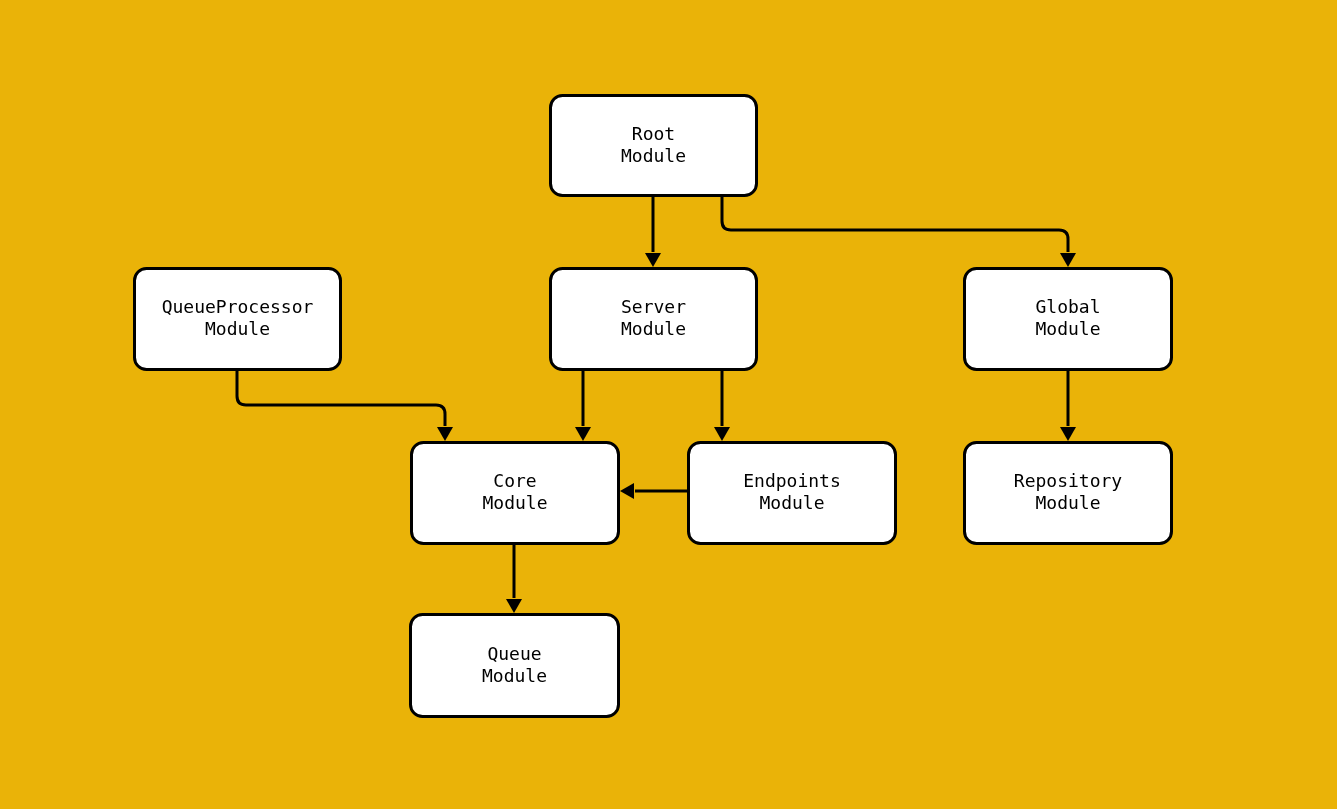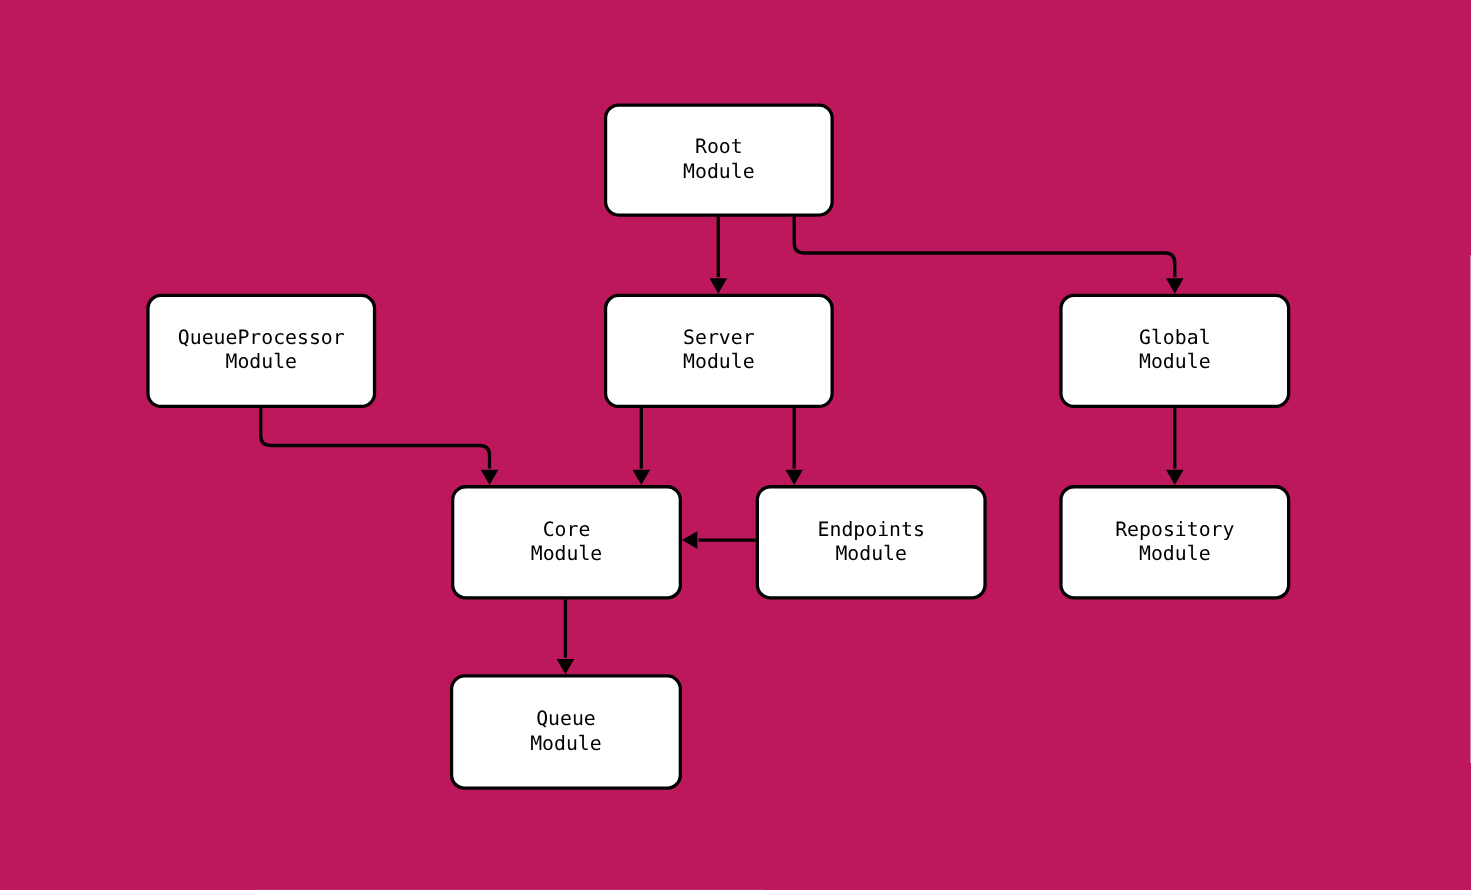--- a/index.html
+++ b/index.html
@@ -11,21 +11,21 @@
   body {
     width: 1337px;
     height: 809px;
     overflow: hidden;
     font-family: "DejaVu Sans Mono", "Liberation Mono", monospace;
   }
   #diagram-canvas {
     position: relative;
     width: 1337px;
     height: 809px;
-    background: #be185d;
+    background: #eab308;
   }
   svg.diagram-svg {
     position: absolute;
     top: 0;
     left: 0;
     width: 1337px;
     height: 809px;
     display: block;
   }
   .node-box {

